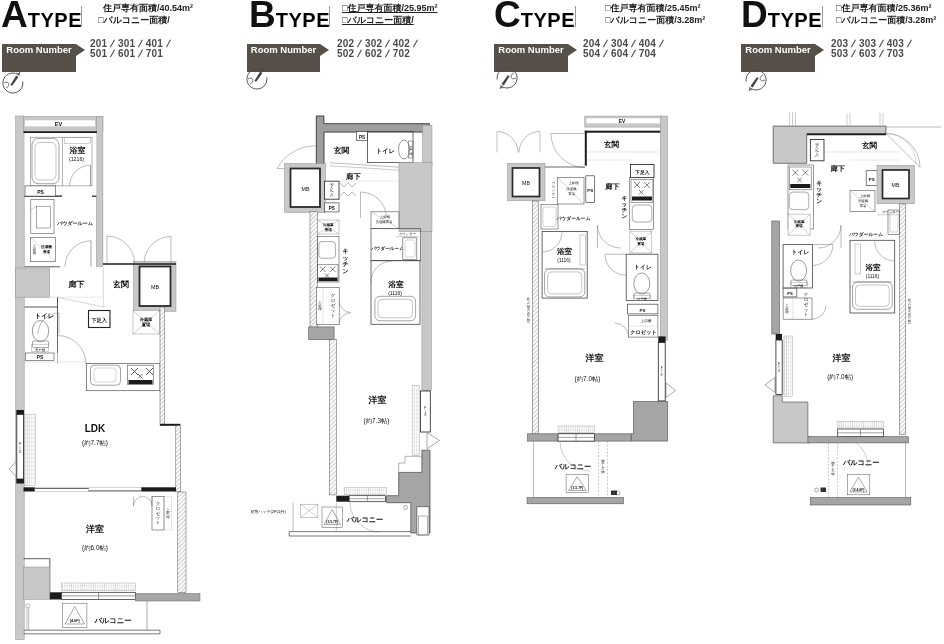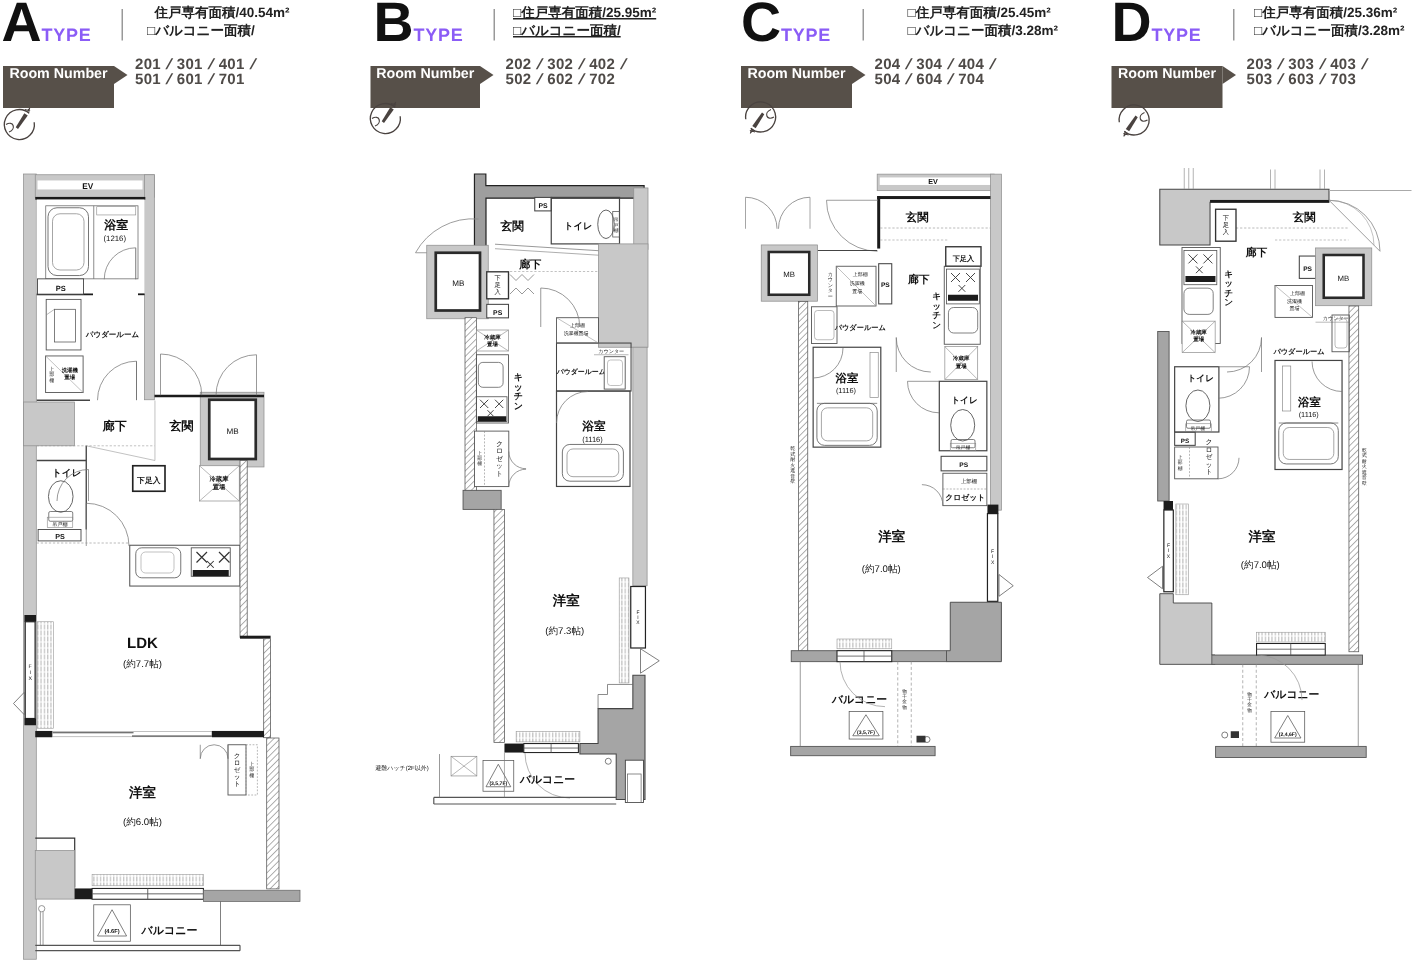--- a/index.html
+++ b/index.html
@@ -1,19 +1,19 @@
 <!DOCTYPE html>
 <html><head><meta charset="utf-8">
 <style>
 html,body{margin:0;padding:0;background:#fff;}
 body{width:944px;height:644px;position:relative;overflow:hidden;
  font-family:"Liberation Sans",sans-serif;}
 .abs{position:absolute;}
 .ltr{font-weight:bold;color:#111;font-size:37px;line-height:1;letter-spacing:-1px;}
-.typ{font-weight:bold;color:#8b5cf6;font-size:12px;letter-spacing:0.5px;}
+.typ{font-weight:bold;color:#000000;font-size:20px;letter-spacing:0.5px;}
 .div{width:1px;background:#999;}
 .area{font-weight:bold;color:#222;font-size:9px;line-height:11.6px;white-space:nowrap;}
 .badge{background:#575049;color:#fff;font-weight:bold;font-size:9.5px;
  height:28px;line-height:12.5px;text-align:center;}
 .tip{width:0;height:0;border-top:6.25px solid transparent;border-bottom:6.25px solid transparent;
  border-left:9px solid #575049;}
 .nums{font-weight:bold;color:#4e4a47;font-size:10px;line-height:10.6px;white-space:nowrap;letter-spacing:0.2px;}
 .nums .sl{display:inline-block;transform:skewX(-20deg);padding:0 3.8px;font-weight:bold;}
 </style></head><body>
 

